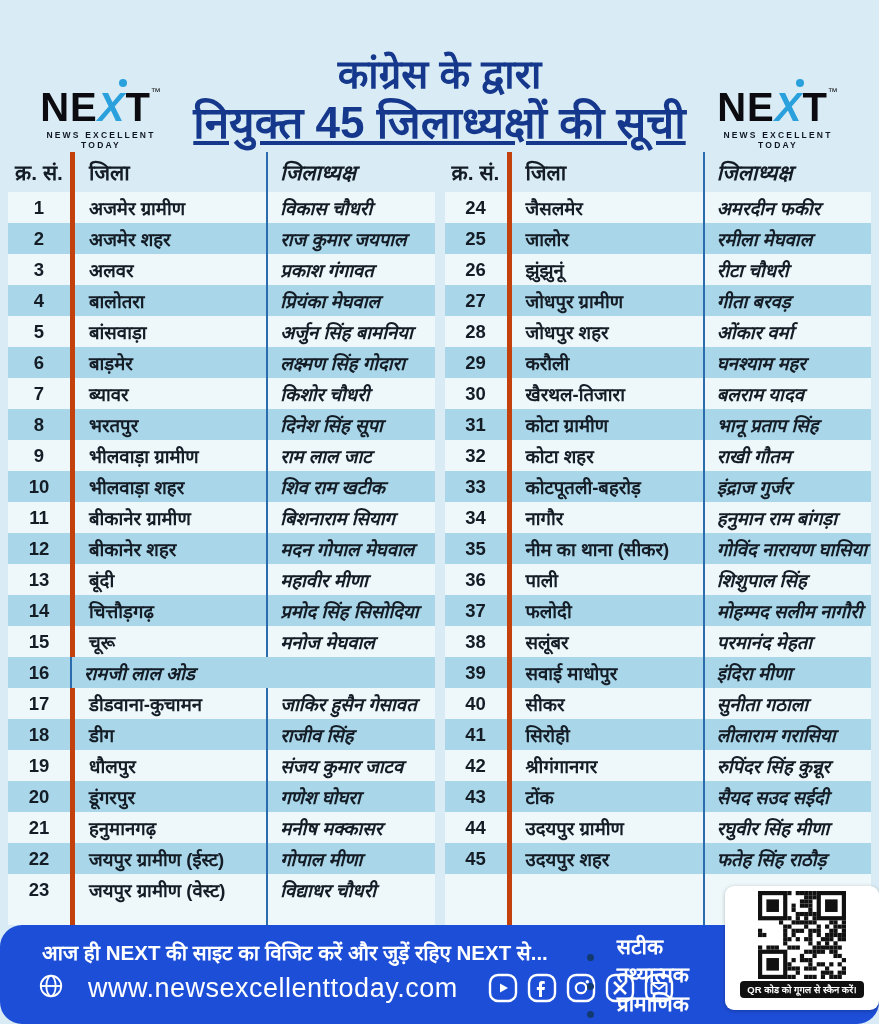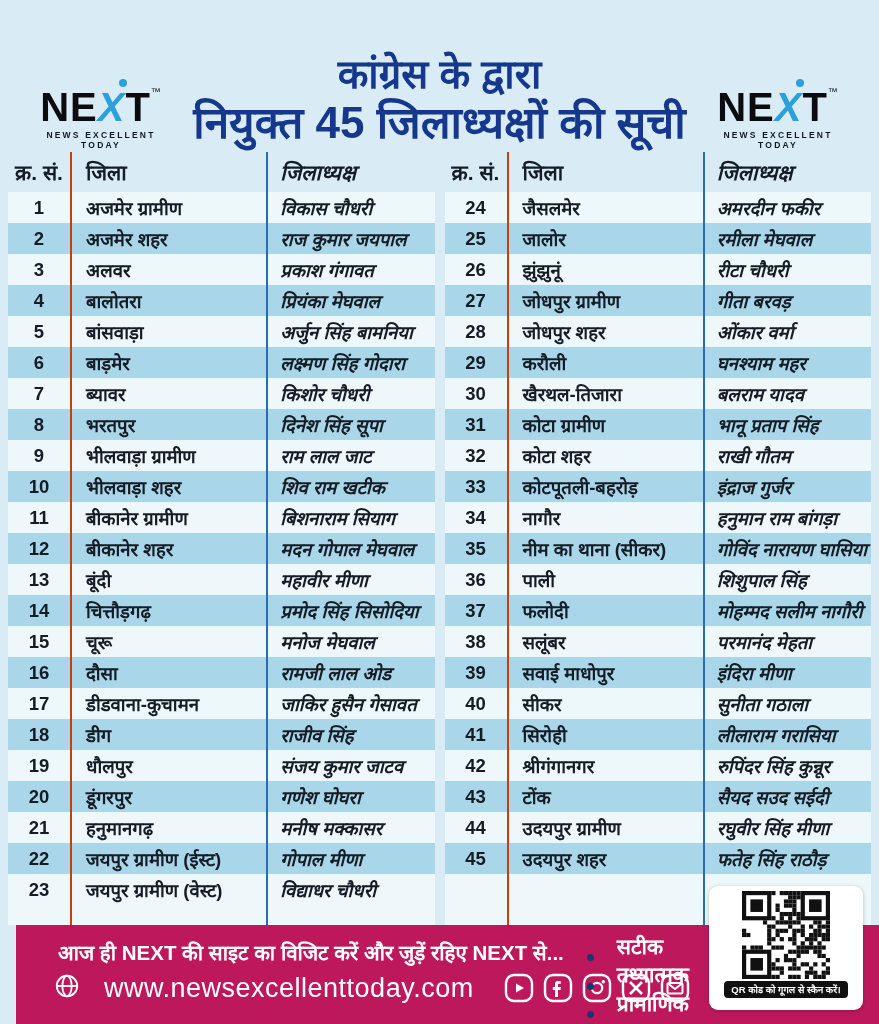--- a/index.html
+++ b/index.html
@@ -8,51 +8,51 @@
   
   .hdr{position:absolute;top:0;left:0;right:0;height:150px;display:flex;justify-content:space-between;align-items:flex-end;padding:14px 26px 0;box-sizing:border-box;}
   .logo{width:150px;text-align:center;margin-top:8px;}
   .logo-text{font-weight:800;font-size:40px;line-height:1;letter-spacing:1px;color:#0c0c10;}
   .l-x{color:#2aa0dc;position:relative;font-style:italic;}
   .l-x::after{content:"";position:absolute;top:-6px;right:-2px;width:8px;height:8px;border-radius:50%;background:#2aa0dc;}
   .tm{font-size:10px;vertical-align:top;font-weight:400;}
   .logo-tagline{font-size:8.5px;font-weight:700;letter-spacing:2.2px;color:#101722;margin-top:3px;}
   .titles{flex:1;text-align:center;color:#15388c;font-weight:800;}
   .title1{font-size:40px;line-height:1.15;margin-top:13px;}
-  .title2{font-size:44px;line-height:1.2;}
+  .title2{font-size:44px;line-height:1.2;text-decoration:underline;}
   
   .tables{position:absolute;top:152px;left:8px;right:8px;height:773px;display:flex;gap:10px;}
   .tbl{flex:1;display:flex;flex-direction:column;}
   .t-row,.t-head,.t-fill{display:flex;align-items:center;}
   .t-head{height:40px;font-weight:800;font-size:21px;}
   .t-row{height:31px;font-weight:700;font-size:18.5px;white-space:nowrap;}
   .row-light{background:#eef8fb;}
   .row-dark{background:#a9d6e8;}
   .t-fill{flex:1;background:#eef8fb;}
   .cell{box-sizing:border-box;height:100%;display:flex;align-items:center;}
   .c-sno{width:62px;justify-content:center;text-align:center;}
-  .c-district{width:46%;border-left:2px solid #c2410c;padding-left:14px;}
+  .c-district{width:46%;border-left:5px solid #c2410c;padding-left:14px;}
   .c-president{flex:1;border-left:2px solid #2b6cae;padding-left:12px;font-style:italic;}
   
   .wm{position:absolute;writing-mode:vertical-rl;text-orientation:upright;font-weight:800;
       font-size:78px;color:rgba(255,255,255,0.45);letter-spacing:6px;pointer-events:none;}
   .wm1{left:150px;top:265px;}
   .wm2{left:560px;top:555px;}
   
-  .footer{position:absolute;left:16px;right:0;bottom:0;height:99px;background:#be185d;color:#fff;}
+  .footer{position:absolute;left:0;right:0;bottom:0;height:99px;background:#1d4ed8;color:#fff;border-radius:22px;}
   .f-line1{position:absolute;left:42px;top:13px;font-size:20.5px;font-weight:700;max-width:540px;}
   .f-line2{position:absolute;left:38px;top:48px;display:flex;gap:24px;}
   .f-site{font-size:27px;font-weight:500;letter-spacing:0.5px;}
   .f-icons{display:flex;gap:9px;margin-left:6px;}
   .f-icons svg{display:block;}
   .f-bullets{position:absolute;right:190px;top:8px;}
   .f-bullet{display:flex;align-items:flex-end;gap:23px;font-size:21px;font-weight:800;line-height:1.35;}
   .dot{width:7px;height:7px;border-radius:50%;background:#123a6e;flex:0 0 auto;}
   
-  .qr-card{position:absolute;right:16px;bottom:14px;width:154px;height:124px;background:#fff;border-radius:9px;
+  .qr-card{position:absolute;right:0;bottom:14px;width:154px;height:124px;background:#fff;border-radius:9px;
            box-shadow:0 1px 4px rgba(0,0,0,.25);display:flex;flex-direction:column;align-items:center;}
   .qr-card svg{margin-top:5px;}
   .qr-caption{background:#101010;color:#fff;font-size:9.5px;font-weight:700;border-radius:4px;
               padding:2px 7px;margin-top:2px;white-space:nowrap;}
 </style>
 </head>
 <body>
 
 <div class="page">
 
@@ -169,21 +169,20 @@
           </div>
 
           <div class="t-row row-light">
             <div class="cell c-sno">15</div>
             <div class="cell c-district">चूरू</div>
             <div class="cell c-president">मनोज मेघवाल</div>
           </div>
 
           <div class="t-row row-dark">
             <div class="cell c-sno">16</div>
-            <div class="cell c-district">दौसा</div>
             <div class="cell c-president">रामजी लाल ओड</div>
           </div>
 
           <div class="t-row row-light">
             <div class="cell c-sno">17</div>
             <div class="cell c-district">डीडवाना-कुचामन</div>
             <div class="cell c-president">जाकिर हुसैन गेसावत</div>
           </div>
 
           <div class="t-row row-dark">

